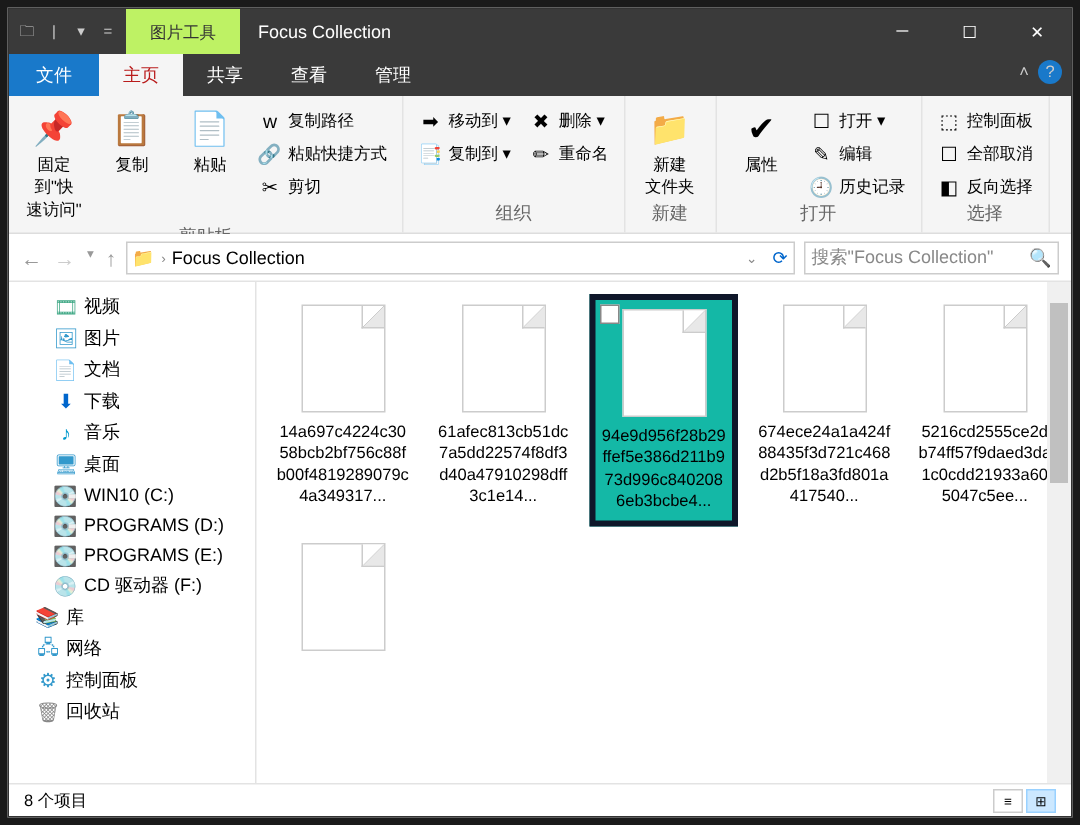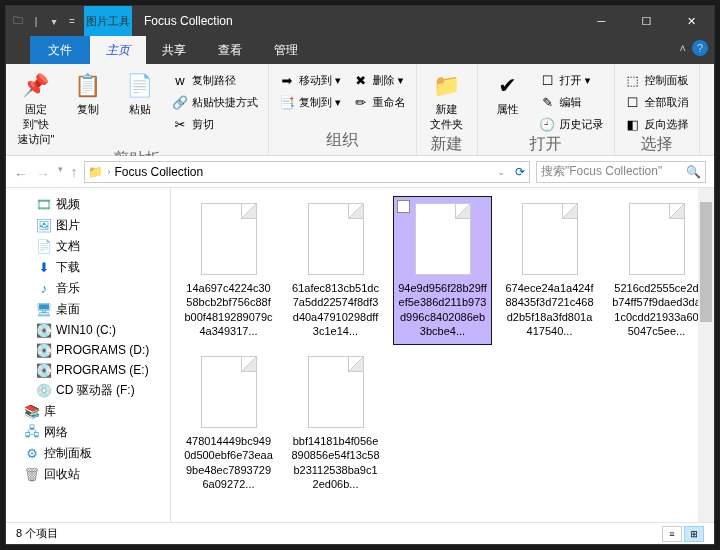--- a/index.html
+++ b/index.html
@@ -3,36 +3,36 @@
 <meta charset="utf-8">
 <style>
 * { margin: 0; padding: 0; box-sizing: border-box; font-family: "Microsoft YaHei", "Segoe UI", sans-serif; }
 body { background: #1a1a1a; width: 720px; height: 550px; overflow: hidden; }
 .window { width: 710px; height: 540px; margin: 5px auto 0; background: #fff; display: flex; flex-direction: column; border: 1px solid #333; }
 
 .titlebar { height: 30px; background: #3a3a3a; display: flex; align-items: center; color: #fff; font-size: 12px; }
 .titlebar .qat { display: flex; align-items: center; gap: 2px; padding: 0 4px; }
 .titlebar .qat-icon { width: 16px; height: 16px; display: flex; align-items: center; justify-content: center; font-size: 10px; color: #ccc; }
 .titlebar .contextual { height: 100%; display: flex; align-items: center; }
-.titlebar .contextual-label { background: #0ea5e9; color: #333; padding: 4px 2px; font-size: 11px; height: 100%; display: flex; align-items: center; }
+.titlebar .contextual-label { background: #bef264; color: #333; padding: 4px 16px; font-size: 11px; height: 100%; display: flex; align-items: center; }
 .titlebar .title { padding: 0 12px; flex: 1; font-size: 12px; }
 .titlebar .controls { display: flex; }
 .titlebar .ctrl { width: 45px; height: 30px; display: flex; align-items: center; justify-content: center; color: #fff; cursor: pointer; font-size: 11px; }
 
-.tabbar { height: 28px; background: #3a3a3a; display: flex; align-items: flex-end; position: relative; padding-left: 24px; }
+.tabbar { height: 28px; background: #3a3a3a; display: flex; align-items: flex-end; position: relative; }
 .filemenu { background: #1979ca; color: #fff; padding: 4px 18px; font-size: 12px; height: 28px; display: flex; align-items: center; cursor: pointer; }
 .tab { padding: 4px 16px; font-size: 12px; color: #fff; cursor: pointer; height: 28px; display: flex; align-items: center; }
-.tab.active { background: #f5f5f5; color: #1d4ed8; font-style: italic; }
+.tab.active { background: #f5f5f5; color: #b91c1c; }
 .tab-right { position: absolute; right: 6px; top: 4px; display: flex; gap: 6px; align-items: center; }
 .tab-right span { color: #ccc; font-size: 11px; cursor: pointer; }
 .help-btn { width: 16px; height: 16px; border-radius: 50%; background: #1979ca; color: #fff; display: flex; align-items: center; justify-content: center; font-size: 11px; }
 
 .ribbon { height: 92px; background: #f5f5f5; border-bottom: 1px solid #ddd; display: flex; font-size: 11px; }
 .group { border-right: 1px solid #e3e3e3; padding: 2px 6px; display: flex; flex-direction: column; justify-content: space-between; height: 100%; }
-.group-label { text-align: center; color: #666; font-size: 16px; padding-bottom: 2px; }
+.group-label { text-align: center; color: #666; font-size: 12px; padding-bottom: 2px; }
 .group-body { display: flex; align-items: flex-start; gap: 4px; flex: 1; padding-top: 4px; }
 .big-btn { display: flex; flex-direction: column; align-items: center; justify-content: center; width: 48px; cursor: pointer; font-size: 11px; gap: 2px; padding: 2px; }
 .icon-lg { width: 28px; height: 28px; display: flex; align-items: center; justify-content: center; font-size: 22px; }
 .small-list { display: flex; flex-direction: column; gap: 2px; }
 .small-btn { display: flex; align-items: center; gap: 4px; padding: 2px 4px; cursor: pointer; font-size: 11px; white-space: nowrap; }
 .icon-sm { width: 16px; height: 16px; display: flex; align-items: center; justify-content: center; font-size: 13px; }
 
 .addrbar { height: 32px; background: #fff; border-bottom: 1px solid #e3e3e3; display: flex; align-items: center; padding: 0 8px; gap: 6px; font-size: 12px; }
 .nav-arrows { display: flex; gap: 8px; color: #999; }
 .nav-arrows span { cursor: pointer; font-size: 14px; }
@@ -40,21 +40,21 @@
 .search-box { width: 170px; border: 1px solid #ccc; height: 22px; display: flex; align-items: center; padding: 0 4px; color: #888; font-size: 12px; justify-content: space-between; }
 
 .body { flex: 1; display: flex; overflow: hidden; background: #fff; }
 .sidebar { width: 165px; border-right: 1px solid #e3e3e3; overflow-y: auto; padding: 6px 0; }
 .tree-item { display: flex; align-items: center; gap: 4px; padding: 2px 4px 2px 18px; font-size: 12px; cursor: pointer; white-space: nowrap; }
 .tree-item.l2 { padding-left: 30px; }
 .tree-icon { width: 16px; height: 16px; display: flex; align-items: center; justify-content: center; font-size: 13px; }
 
 .content { flex: 1; overflow-y: auto; padding: 8px; display: grid; grid-template-columns: repeat(5, 1fr); gap: 4px 8px; align-content: start; position: relative; }
 .file { display: flex; flex-direction: column; align-items: center; padding: 6px 4px; cursor: pointer; border: 1px solid transparent; }
-.file.selected { background: #c4b5fd; border: 1px solid #0f172a; position: relative; }
+.file.selected { background: #14b8a6; border: 4px solid #0f172a; position: relative; }
 .file.selected::before { content: ""; position: absolute; top: 3px; left: 3px; width: 11px; height: 11px; border: 1px solid #888; background: #fff; }
 .file-icon { width: 56px; height: 72px; background: #fff; border: 1px solid #ccc; position: relative; margin-bottom: 6px; }
 .file-icon::before { content: ""; position: absolute; top: 0; right: 0; width: 14px; height: 14px; background: linear-gradient(135deg, #fff 0%, #fff 48%, #ccc 50%, #e8e8e8 52%, #e8e8e8 100%); border-left: 1px solid #ccc; border-bottom: 1px solid #ccc; }
 .file-name { font-size: 11px; text-align: center; word-break: break-all; line-height: 1.3; max-height: 57px; overflow: hidden; width: 100%; }
 
 .status { height: 22px; border-top: 1px solid #e3e3e3; background: #fff; display: flex; align-items: center; padding: 0 10px; font-size: 11px; justify-content: space-between; }
 .view-toggle { display: flex; gap: 2px; }
 .view-toggle span { width: 20px; height: 16px; border: 1px solid #ccc; display: flex; align-items: center; justify-content: center; font-size: 9px; cursor: pointer; }
 .view-toggle span.active { background: #cce8ff; border-color: #99d1ff; }
 
@@ -309,25 +309,20 @@
         <div class="file">
           <div class="file-icon"></div>
           <div class="file-name">674ece24a1a424f88435f3d721c468d2b5f18a3fd801a417540...</div>
         </div>
         <div class="file">
           <div class="file-icon"></div>
           <div class="file-name">5216cd2555ce2db74ff57f9daed3da1c0cdd21933a605047c5ee...</div>
         </div>
         <div class="file">
           <div class="file-icon"></div>
-          <div class="file-name">478014449bc9490d500ebf6e73eaa9be48ec78937296a09272...</div>
-        </div>
-        <div class="file">
-          <div class="file-icon"></div>
-          <div class="file-name">bbf14181b4f056e890856e54f13c58b23112538ba9c12ed06b...</div>
         </div>
       </div>
   </div>
 
   <div class="status">
     <span>8 个项目</span>
     <div class="view-toggle">
       <span>≡</span>
       <span class="active">⊞</span>
     </div>

